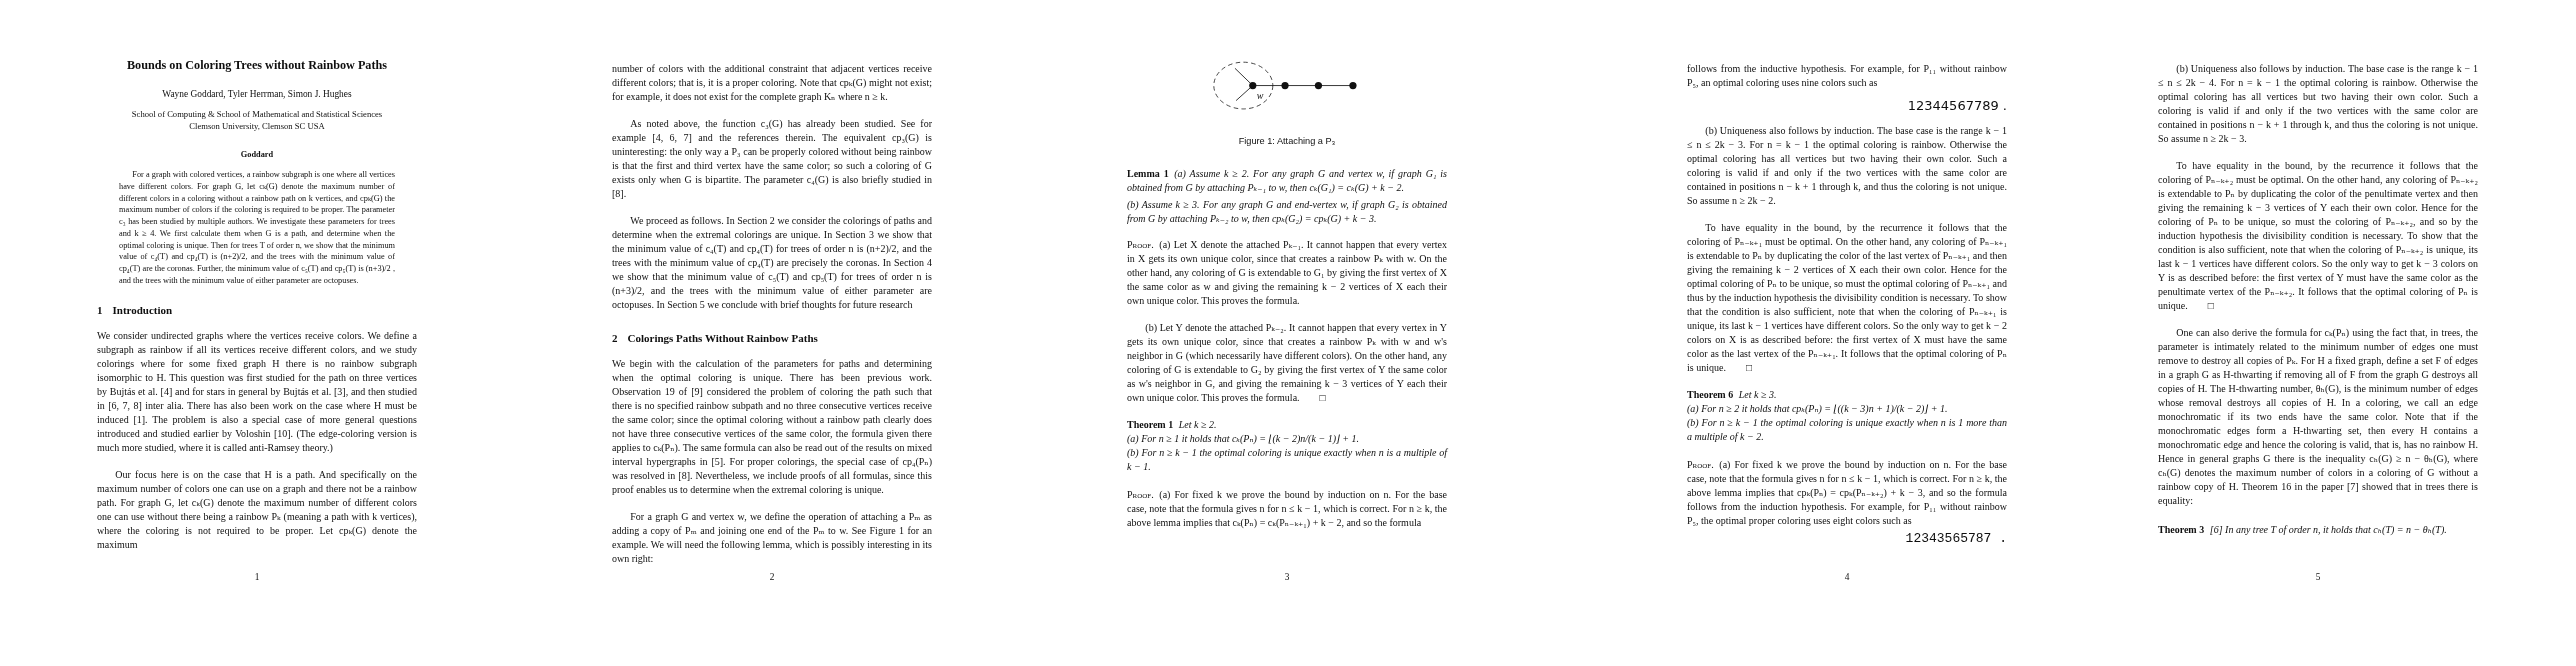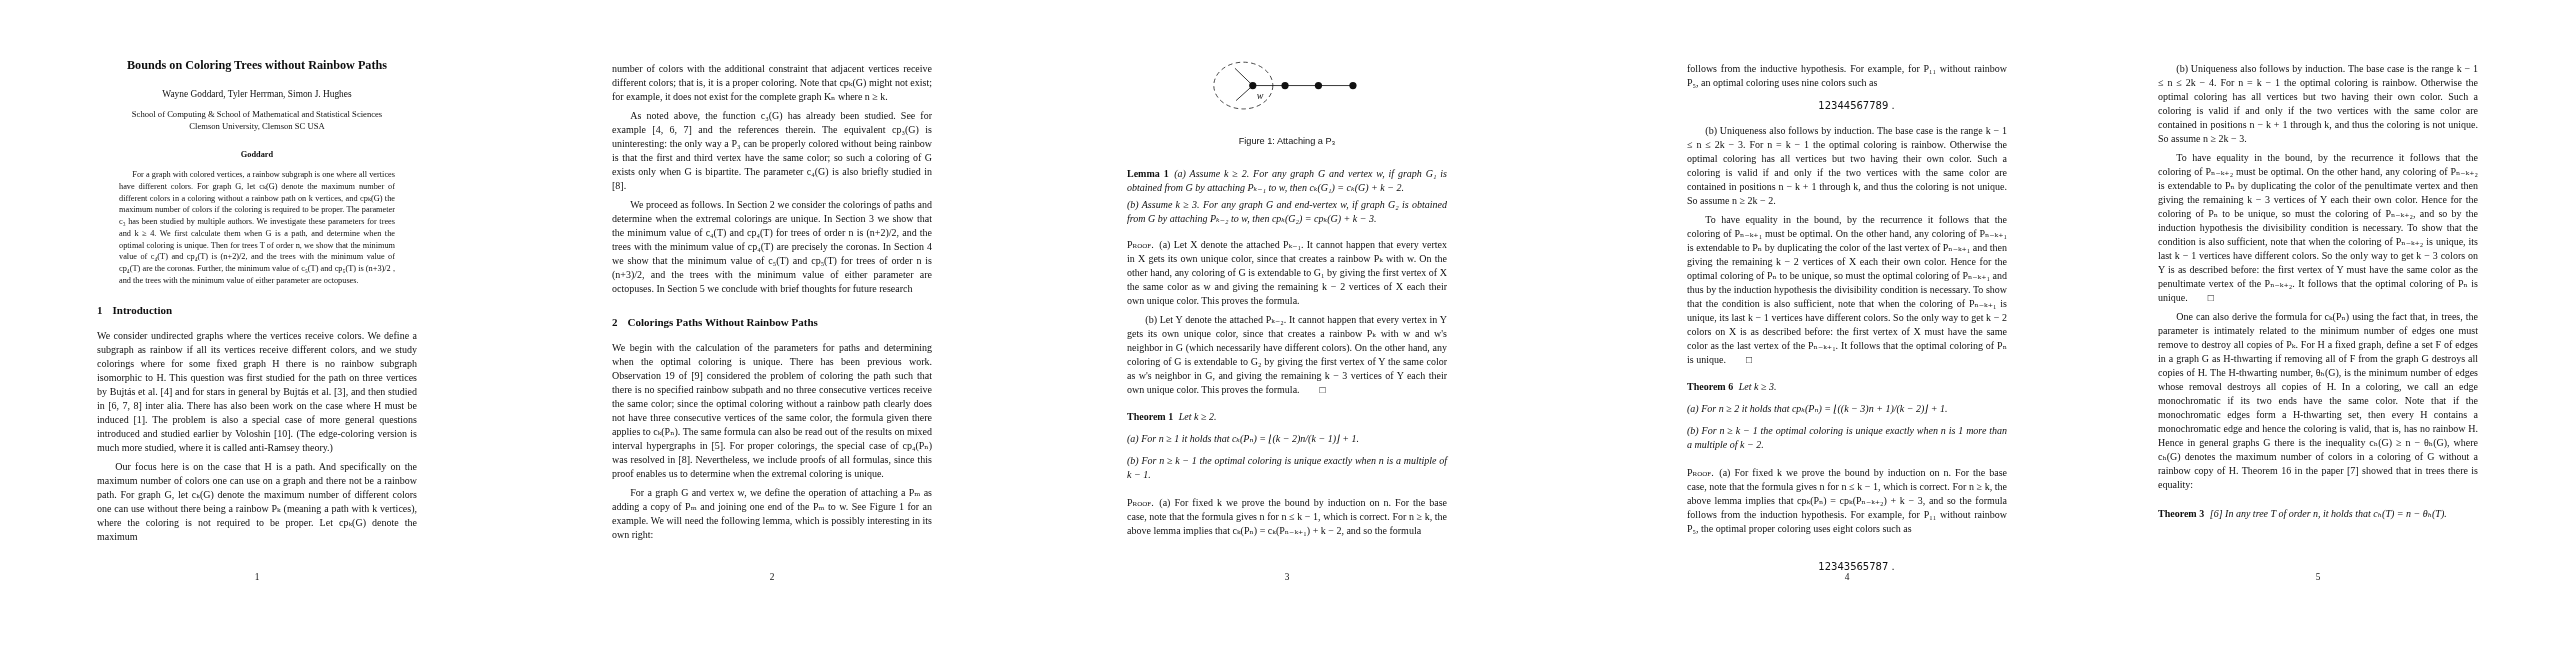--- a/index.html
+++ b/index.html
@@ -11,40 +11,40 @@
     font-family:"Liberation Serif","DejaVu Serif",serif;
     color:#0f0f0f;
   }
   .page{position:absolute;top:0;width:515px;height:667px;background:#ffffff;}
   .p1{left:0;} .p2{left:515px;} .p3{left:1030px;} .p4{left:1590px;} .p5{left:2061px;}
   .content{margin-left:97px;width:320px;position:relative;}
   .pad-a{padding-top:58px;} .pad-b{padding-top:62px;} .pad-c{padding-top:51px;}
 
   p{margin:0;text-align:justify;font-size:10px;line-height:14px;hyphens:auto;}
   .ind{text-indent:18.3px;}
-  .sp{margin-top:5px;}
+  .sp{margin-top:13px;}
 
   .title{font-size:12.2px;font-weight:bold;text-align:center;text-indent:0;margin:0;line-height:15.6px;}
   .authors{margin-top:13.3px;text-align:center;text-indent:0;font-size:9.4px;}
   .affil{margin-top:6.7px;text-align:center;text-indent:0;font-size:8.6px;line-height:12.2px;}
   .abs-head{margin-top:15.6px;text-align:center;text-indent:0;font-size:8.3px;font-weight:bold;}
   .abstract{margin:7.8px auto 0;width:276px;font-size:8.3px;line-height:11.7px;text-align:justify;text-indent:13.3px;}
 
   .sec-head{margin-top:16.7px;margin-bottom:11px;font-size:11px;font-weight:bold;text-align:left;text-indent:0;line-height:14.5px;}
   .sec-num{margin-right:10px;}
 
   .thm{margin-top:9px;}
   .thm-label{font-weight:bold;margin-right:5.6px;font-style:normal;}
-  .it{font-style:italic;margin-top:8px;}
+  .it{font-style:italic;}
   .thm-line{text-align:justify;}
   .prf-label{font-variant:small-caps;margin-right:5.6px;}
   .prf{margin-top:9px;}
 
-  .disp{margin-top:9px;margin-bottom:9px;padding-left:19px;text-align:center;text-indent:0;
-        font-family:"DejaVu Sans","Liberation Sans",sans-serif;font-size:10px;}
+  .disp{margin-top:9px;margin-bottom:9px;padding-left:19px;text-align:right;text-indent:0;
+        font-family:"DejaVu Sans","Liberation Sans",sans-serif;font-size:13px;}
 
   .pagenum{position:absolute;top:572px;left:97px;width:320px;text-align:center;font-size:9.4px;line-height:11px;}
 
   .watermark{
     position:absolute;left:25.6px;top:257px;
     transform:rotate(-90deg);transform-origin:0 0;
     white-space:nowrap;
     font-size:9.7px;letter-spacing:0.3px;color:#4a4a4a;
     font-family:"Liberation Serif","DejaVu Serif",serif;
   }
@@ -117,21 +117,21 @@
 <div class="page p4">
   <div class="content pad-b">
     <p>follows from the inductive hypothesis. For example, for P₁₁ without rainbow P₅, an optimal coloring uses nine colors such as</p>
     <p class="disp">12344567789 .</p>
     <p class="ind" style="margin-top:11px;">(b) Uniqueness also follows by induction. The base case is the range k − 1 ≤ n ≤ 2k − 3. For n = k − 1 the optimal coloring is rainbow. Otherwise the optimal coloring has all vertices but two having their own color. Such a coloring is valid if and only if the two vertices with the same color are contained in positions n − k + 1 through k, and thus the coloring is not unique. So assume n ≥ 2k − 2.</p>
     <p class="ind sp">To have equality in the bound, by the recurrence it follows that the coloring of Pₙ₋ₖ₊₁ must be optimal. On the other hand, any coloring of Pₙ₋ₖ₊₁ is extendable to Pₙ by duplicating the color of the last vertex of Pₙ₋ₖ₊₁ and then giving the remaining k − 2 vertices of X each their own color. Hence for the optimal coloring of Pₙ to be unique, so must the optimal coloring of Pₙ₋ₖ₊₁ and thus by the induction hypothesis the divisibility condition is necessary. To show that the condition is also sufficient, note that when the coloring of Pₙ₋ₖ₊₁ is unique, its last k − 1 vertices have different colors. So the only way to get k − 2 colors on X is as described before: the first vertex of X must have the same color as the last vertex of the Pₙ₋ₖ₊₁. It follows that the optimal coloring of Pₙ is unique.  □</p>
     <p class="thm thm-line" style="margin-top:13.3px;"><span class="thm-label">Theorem 6</span><span class="it">Let k ≥ 3.</span></p>
     <p class="thm-line it">(a) For n ≥ 2 it holds that cpₖ(Pₙ) = ⌊((k − 3)n + 1)/(k − 2)⌋ + 1.</p>
     <p class="thm-line it">(b) For n ≥ k − 1 the optimal coloring is unique exactly when n is 1 more than a multiple of k − 2.</p>
     <p class="prf" style="margin-top:13.3px;"><span class="prf-label">Proof.</span><span>(a) For fixed k we prove the bound by induction on n. For the base case, note that the formula gives n for n ≤ k − 1, which is correct. For n ≥ k, the above lemma implies that cpₖ(Pₙ) = cpₖ(Pₙ₋ₖ₊₂) + k − 3, and so the formula follows from the induction hypothesis. For example, for P₁₁ without rainbow P₅, the optimal proper coloring uses eight colors such as</span></p>
-    <p class="disp" style="margin-top:24px;">12343565787 .</p>
+    <p class="disp" style="margin-top:4px;font-family:Liberation Mono, monospace;">12343565787 .</p>
   </div>
   <div class="pagenum">4</div>
 </div>
 
 <div class="page p5">
   <div class="content pad-b">
     <p class="ind">(b) Uniqueness also follows by induction. The base case is the range k − 1 ≤ n ≤ 2k − 4. For n = k − 1 the optimal coloring is rainbow. Otherwise the optimal coloring has all vertices but two having their own color. Such a coloring is valid if and only if the two vertices with the same color are contained in positions n − k + 1 through k, and thus the coloring is not unique. So assume n ≥ 2k − 3.</p>
     <p class="ind sp">To have equality in the bound, by the recurrence it follows that the coloring of Pₙ₋ₖ₊₂ must be optimal. On the other hand, any coloring of Pₙ₋ₖ₊₂ is extendable to Pₙ by duplicating the color of the penultimate vertex and then giving the remaining k − 3 vertices of Y each their own color. Hence for the coloring of Pₙ to be unique, so must the coloring of Pₙ₋ₖ₊₂, and so by the induction hypothesis the divisibility condition is necessary. To show that the condition is also sufficient, note that when the coloring of Pₙ₋ₖ₊₂ is unique, its last k − 1 vertices have different colors. So the only way to get k − 3 colors on Y is as described before: the first vertex of Y must have the same color as the penultimate vertex of the Pₙ₋ₖ₊₂. It follows that the optimal coloring of Pₙ is unique.  □</p>
     <p class="ind sp">One can also derive the formula for cₖ(Pₙ) using the fact that, in trees, the parameter is intimately related to the minimum number of edges one must remove to destroy all copies of Pₖ. For H a fixed graph, define a set F of edges in a graph G as H-thwarting if removing all of F from the graph G destroys all copies of H. The H-thwarting number, θₕ(G), is the minimum number of edges whose removal destroys all copies of H. In a coloring, we call an edge monochromatic if its two ends have the same color. Note that if the monochromatic edges form a H-thwarting set, then every H contains a monochromatic edge and hence the coloring is valid, that is, has no rainbow H. Hence in general graphs G there is the inequality cₕ(G) ≥ n − θₕ(G), where cₕ(G) denotes the maximum number of colors in a coloring of G without a rainbow copy of H. Theorem 16 in the paper [7] showed that in trees there is equality:</p>
     <p class="thm thm-line" style="margin-top:14.5px;"><span class="thm-label">Theorem 3</span><span class="it">[6] In any tree T of order n, it holds that cₕ(T) = n − θₕ(T).</span></p>

